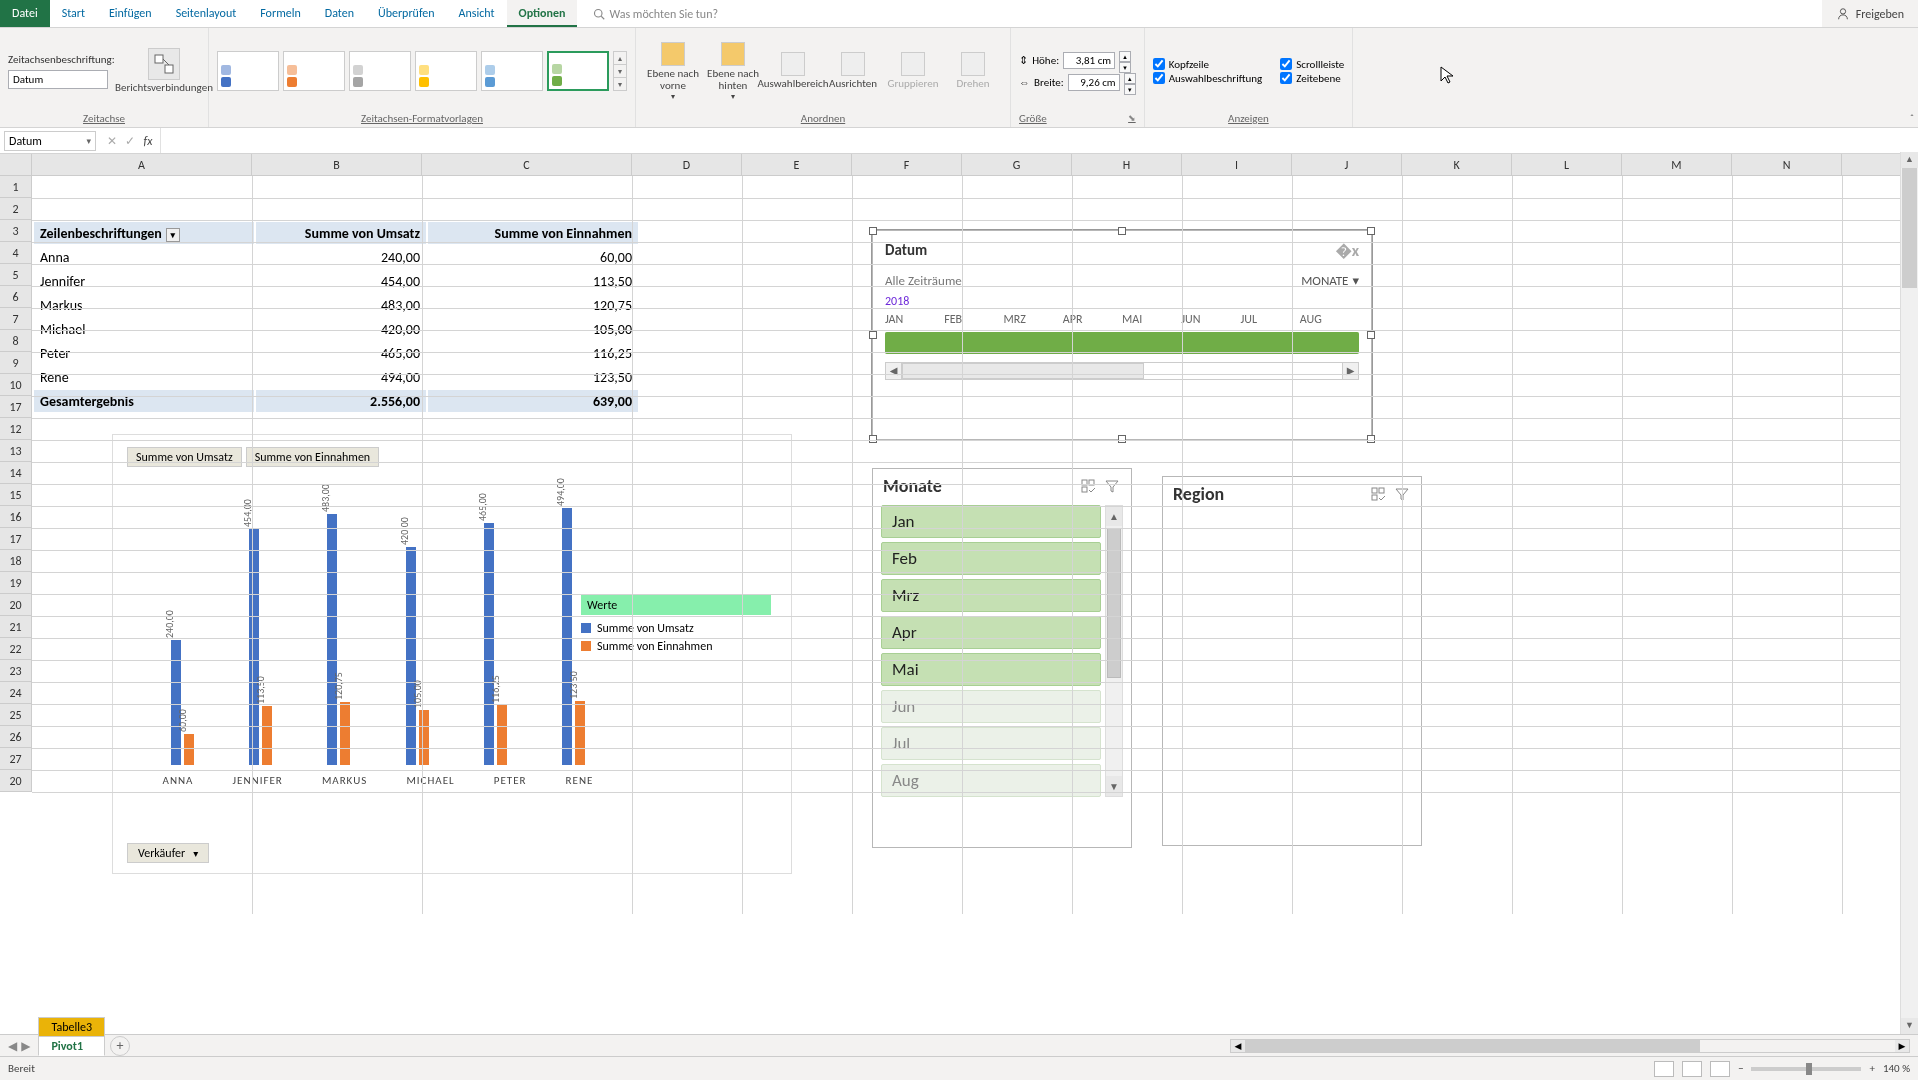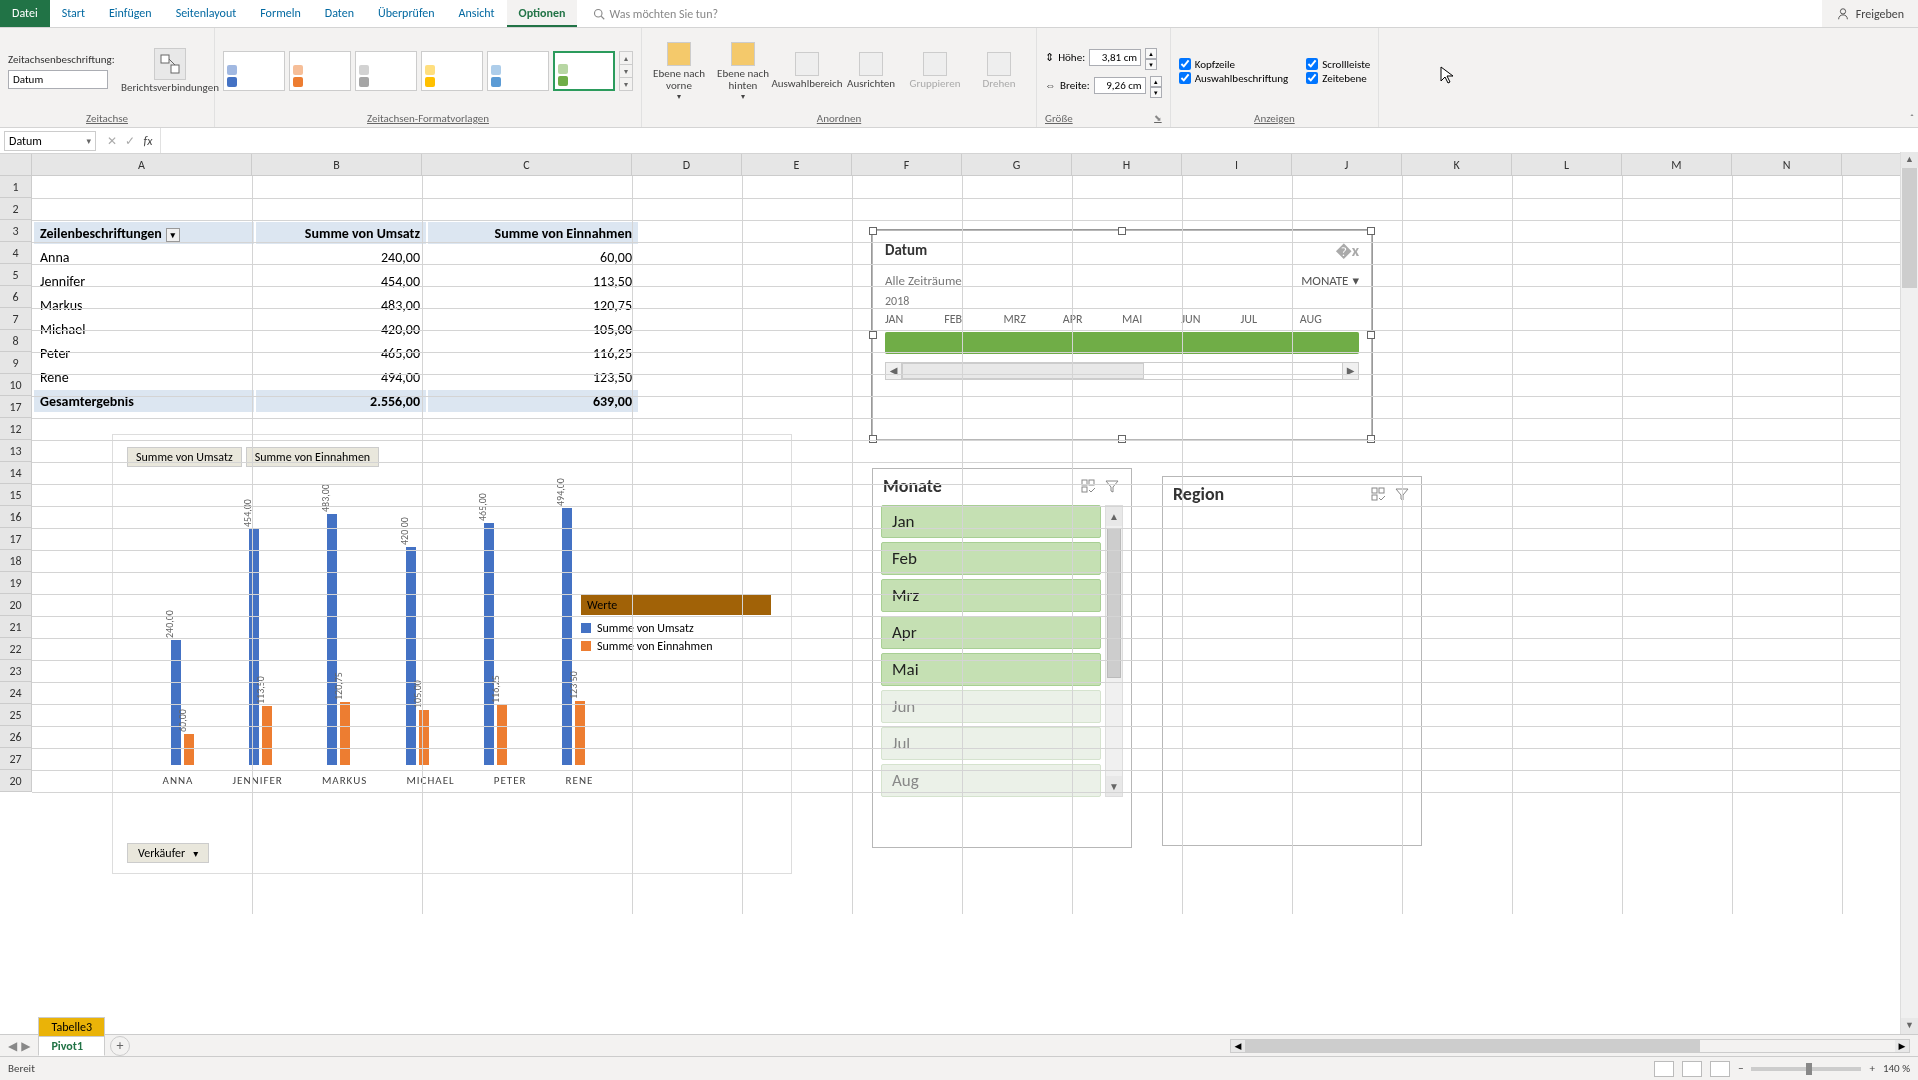--- a/index.html
+++ b/index.html
@@ -11,21 +11,21 @@
 .menubar .tab.file { background: #217346; color: #fff; }
 .menubar .tab.active { background: #f3f2f1; color: #217346; font-weight: 600; border-bottom: 2px solid #217346; }
 .menubar .search { flex: 0 0 auto; display: flex; align-items: center; padding: 0 8px; color: #888; margin-left: 8px; }
 .menubar .search svg { margin-right: 4px; }
 .menubar .share { margin-left: auto; display: flex; align-items: center; padding: 0 14px; color: #444; gap: 6px; background:#f3f2f1; }
 
 
 .ribbon { height: 100px; background: #f3f2f1; border-bottom: 1px solid #d4d4d4; display: flex; position: relative; }
 .ribbon-group { border-right: 1px solid #e1e1e1; padding: 4px 8px 2px 8px; display: flex; flex-direction: column; height: 100%; }
 .ribbon-group .label { text-align: center; font-size: 11px; color: #666; margin-top: auto; padding-top: 2px; text-decoration: underline; }
-.ribbon-group .body { flex: 1; display: flex; align-items: center; gap: 6px; }
+.ribbon-group .body { flex: 1; display: flex; align-items: center; }
 
 .timeline-caption { display: flex; flex-direction: column; gap: 4px; width: 120px; }
 .timeline-caption .cap-label { font-size: 11px; color: #333; }
 .timeline-caption input { width: 100px; border: 1px solid #abadb3; padding: 2px 4px; font-size: 11px; }
 
 .big-btn { display: flex; flex-direction: column; align-items: center; width: 72px; text-align: center; gap: 2px; color: #444; font-size: 11px; line-height: 1.15; }
 .big-btn .ico { width: 32px; height: 32px; background: #e8e8e8; border: 1px solid #ccc; display:flex; align-items:center; justify-content:center; }
 
 .style-gallery { display: flex; gap: 4px; align-items: center; }
 .style-thumb { width: 62px; height: 40px; border: 1px solid #ccc; background: #fff; display:flex; flex-direction:column; justify-content:flex-end; padding:3px; gap:2px; }
@@ -74,41 +74,41 @@
 .pivot { position:absolute; left:0; top:44px; font-size:14px; }
 .pivot .hdr { background:#dce6f1; font-weight:bold; }
 .pivot td { padding:2px 6px; border:none; height:22px; }
 .pivot .dd-arrow { display:inline-block; width:14px; height:14px; border:1px solid #999; background:#f0f0f0; font-size:9px; text-align:center; line-height:12px; margin-left:4px; }
 
 
 .chart-box { position:absolute; left:80px; top:258px; width:680px; height:440px; background:#fff; border:1px solid #ddd; }
 .chart-tabs { position:absolute; left:14px; top:12px; display:flex; gap:4px; }
 .chart-tab { background:#e9e7dc; border:1px solid #ccc; padding:2px 8px; font-size:12px; }
 .chart-legend { position:absolute; right:20px; top:160px; width:190px; }
-.chart-legend .title { background:#a16207; padding:3px 6px; font-size:12px; margin-bottom:6px; }
+.chart-legend .title { background:#86efac; padding:3px 6px; font-size:12px; margin-bottom:6px; }
 .chart-legend .item { display:flex; align-items:center; gap:6px; font-size:12px; margin:4px 0; }
 .chart-legend .sw { width:10px; height:10px; }
 .chart-area { position:absolute; left:30px; top:50px; width:470px; height:310px; }
 .chart-bars { position:absolute; left:0; bottom:30px; right:0; top:0; display:flex; justify-content:space-around; align-items:flex-end; }
 .bar-group { display:flex; align-items:flex-end; gap:3px; position:relative; }
 .bar { width:10px; position:relative; }
 .bar .lbl { position:absolute; bottom:100%; left:50%; transform:translateX(-50%) rotate(-90deg) translateX(50%); transform-origin:bottom center; font-size:10px; color:#666; white-space:nowrap; margin-bottom:2px; }
 .cat-lbl { position:absolute; bottom:8px; left:0; right:0; display:flex; justify-content:space-around; font-size:11px; color:#444; letter-spacing:1px; }
 .verkaufer { position:absolute; left:14px; bottom:10px; background:#e9e7dc; border:1px solid #ccc; padding:2px 10px; font-size:12px; display:flex; align-items:center; gap:8px; }
 
 
 .timeline-slicer { position:absolute; left:840px; top:54px; width:500px; height:210px; border:1px solid #b7b7b7; background:#fff; }
 .timeline-slicer.selected { outline:1px solid #999; }
 .ts-handle { position:absolute; width:8px; height:8px; background:#fff; border:1px solid #666; }
 .ts-title { padding:8px 12px; font-size:15px; font-weight:600; color:#333; display:flex; justify-content:space-between; align-items:center;}
 .ts-title .clear { color:#aaa; font-size:16px; }
 .ts-period-row { padding:4px 12px; display:flex; justify-content:space-between; font-size:13px; }
 .ts-period { color:#777; }
 .ts-level { color:#555; display:flex; align-items:center; gap:4px; }
-.ts-year { padding:2px 12px; font-size:12px; color:#737373; }
+.ts-year { padding:2px 12px; font-size:12px; color:#6d28d9; }
 .ts-months { padding:2px 12px; display:flex; gap:0; }
 .ts-months div { flex:1; font-size:12px; color:#666; text-align:left; }
 .ts-bar-track { margin:4px 12px; height:22px; background:#c5e0b3; border-radius:2px; position:relative; }
 .ts-bar-fill { position:absolute; left:0; top:0; bottom:0; right:0; background:#70ad47; border-radius:2px; }
 .ts-scroll { margin:8px 12px 4px 12px; height:18px; border:1px solid #ccc; display:flex; align-items:center; }
 .ts-scroll .arr { width:16px; text-align:center; color:#666; font-size:10px; background:#f0f0f0; height:100%; line-height:16px; border-right:1px solid #ccc; }
 .ts-scroll .arr.r { border-left:1px solid #ccc; border-right:none; }
 .ts-scroll .track { flex:1; position:relative; height:100%; }
 .ts-scroll .thumb { position:absolute; left:0; width:55%; top:0; bottom:0; background:#e8e8e8; border:1px solid #ccc; }
 

